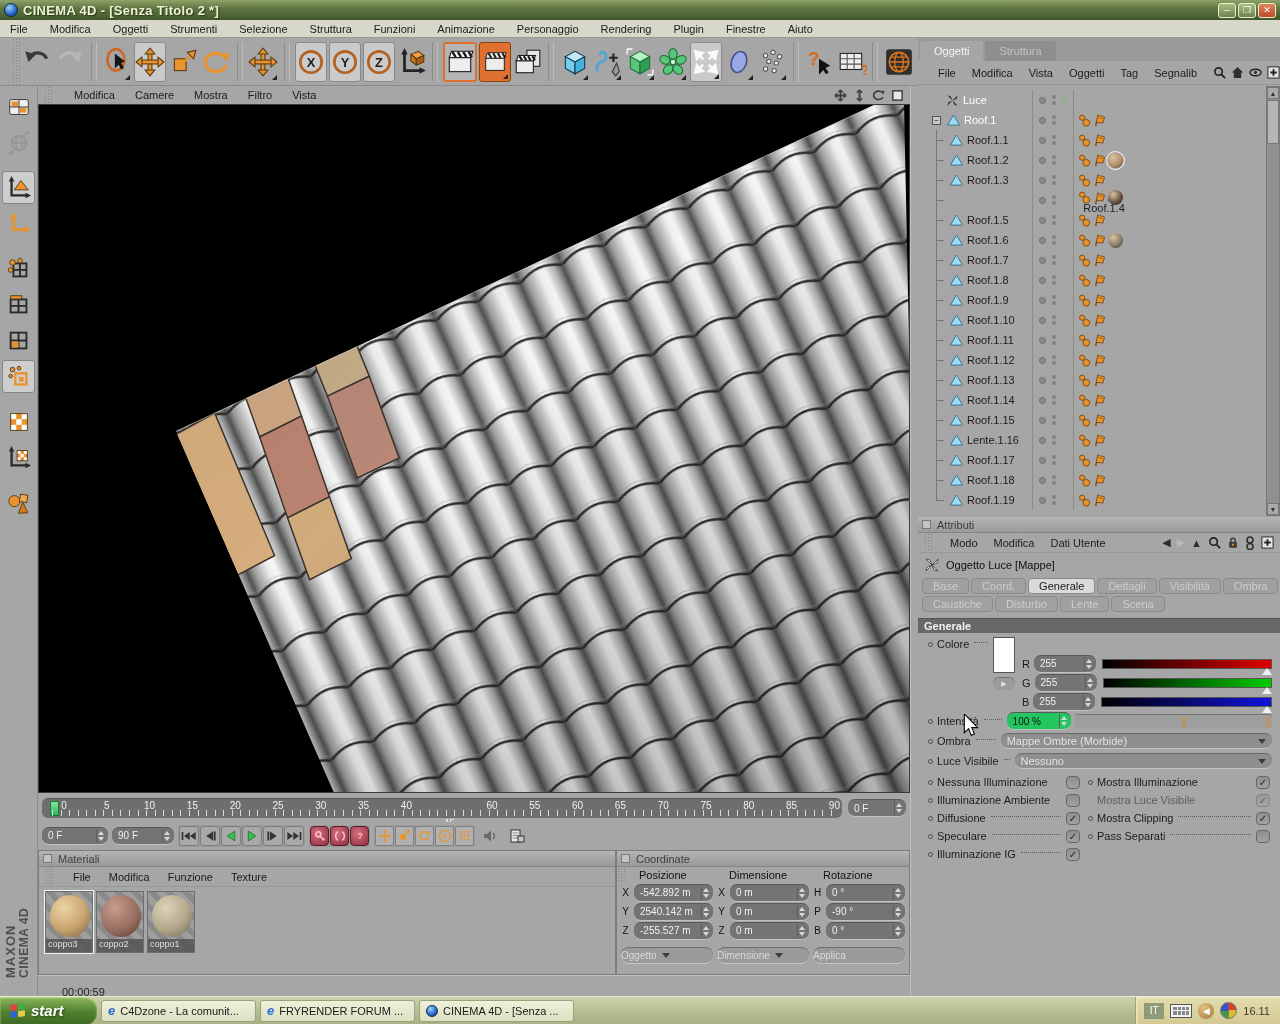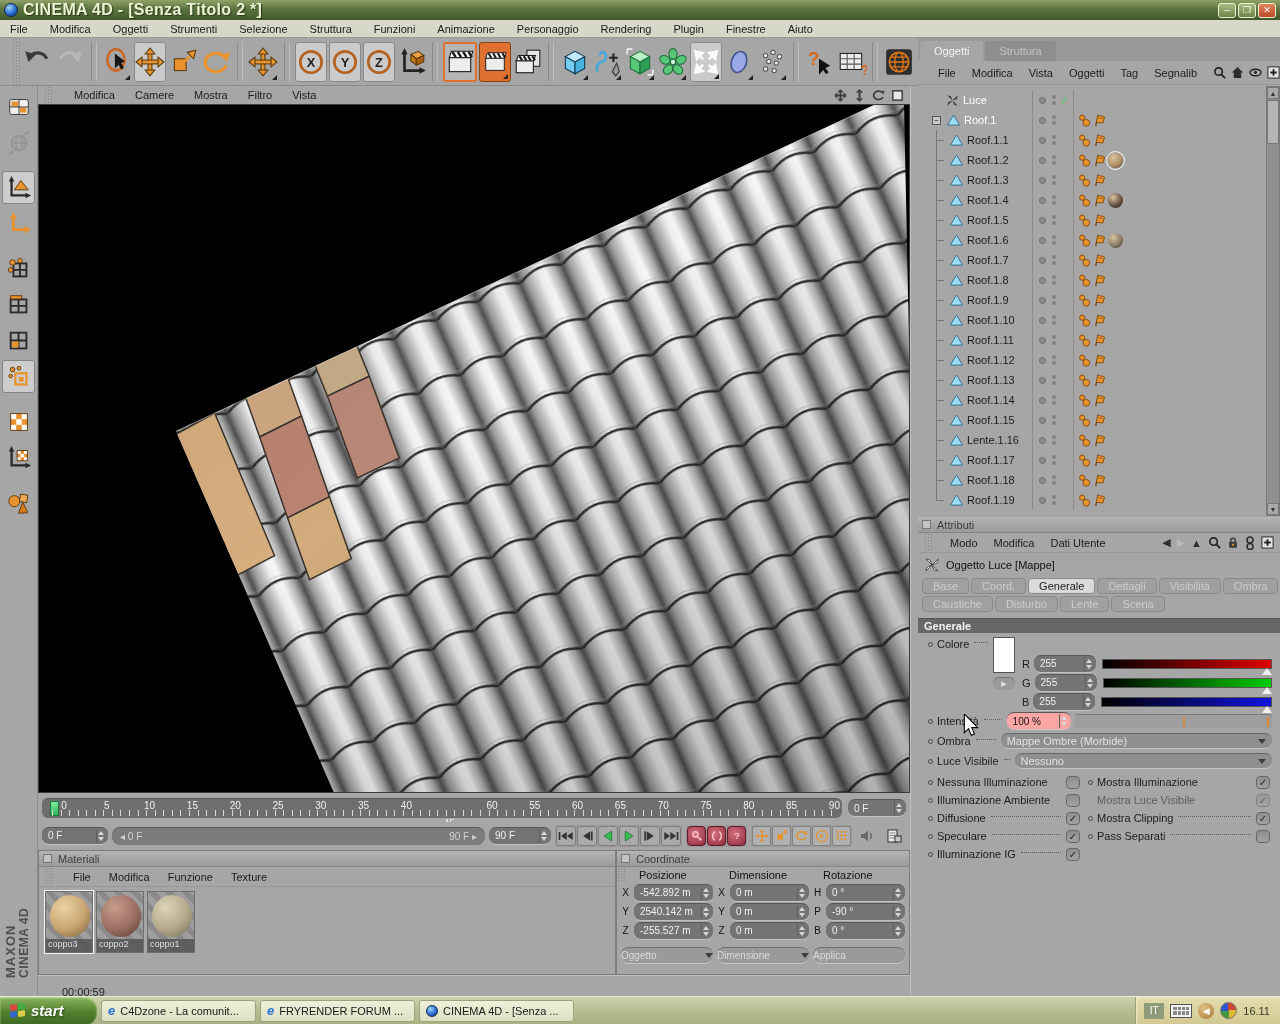--- a/index.html
+++ b/index.html
@@ -8,21 +8,21 @@
     --accent:#e8932e; --ink:#1c1c1c;
   }
   *{margin:0;padding:0;box-sizing:border-box;font-family:"Liberation Sans","DejaVu Sans",sans-serif;}
   html,body{width:1280px;height:1024px;overflow:hidden;background:#000;}
   #screen{position:relative;width:1280px;height:1024px;background:var(--grey);font-size:11px;color:var(--ink);}
   .abs{position:absolute;}
   svg{display:block;}
 
   
   #titlebar{left:0;top:0;width:1280px;height:20px;background:linear-gradient(#8ea268,#5d7440 45%,#41582c);display:flex;align-items:center;padding:0 4px;gap:5px;}
-  #titlebar .title{color:#eef2d4;font-weight:bold;font-size:16px;text-shadow:1px 1px 1px #2a3a1a;letter-spacing:.3px;}
+  #titlebar .title{color:#eef2d4;font-weight:bold;font-size:13px;text-shadow:1px 1px 1px #2a3a1a;letter-spacing:.3px;}
   .c4d-logo{width:14px;height:14px;border-radius:50%;background:radial-gradient(circle at 35% 30%,#9fd4f2,#2a6fd4 55%,#0a2a6a);border:1px solid #12264e;}
   .winbtns{margin-left:auto;display:flex;gap:2px;}
   .winbtn{width:18px;height:15px;border-radius:3px;border:1px solid #e8f0d0;display:flex;align-items:center;justify-content:center;color:#fff;font-size:9px;font-weight:bold;background:linear-gradient(#a8bc82,#6d8448);}
   .winbtn.close{background:linear-gradient(#e0835e,#c04a28);}
 
   
   #menubar{left:0;top:20px;width:1280px;height:18px;background:#d8d8ca;border-bottom:1px solid #9a9a8c;display:flex;align-items:center;gap:22px;padding:0 10px;color:#1a1a1a;}
 
   
   #toolbar{left:0;top:38px;width:918px;height:48px;background:var(--grey);border-bottom:1px solid #8a8a8a;display:flex;align-items:center;gap:2px;padding:0 4px 0 12px;}
@@ -50,21 +50,21 @@
   #canvas{left:38px;top:104px;width:872px;height:689px;background:#000;border:1px solid #3a3a3a;}
 
   
   #rulerrow{left:38px;top:795px;width:872px;height:26px;background:var(--grey);display:flex;align-items:center;padding:2px 4px;}
   #ruler{position:relative;height:20px;flex:1;background:#6e6e6e;border-radius:6px;border-top:1px solid #555;}
   #ruler::after{content:"";position:absolute;left:10px;right:10px;bottom:2px;height:6px;background:repeating-linear-gradient(90deg,rgba(235,235,235,.85) 0 1px,transparent 1px 8.56px);}
   .tick{position:absolute;top:1px;transform:translateX(-50%);color:#f0f0f0;font-size:10px;}
   #marker0{position:absolute;left:8px;top:2px;width:9px;height:15px;background:linear-gradient(#7ce6a0,#2eb858);border:1px solid #1a7a3a;}
   .pill{background:var(--field);border-radius:7px;border-top:1px solid #585858;border-bottom:1px solid #c2c2c2;color:var(--field-t);font-size:10px;display:flex;align-items:center;padding:0 3px 0 6px;height:18px;}
   .pill .val{flex:1;white-space:nowrap;}
-  .pill.lit{background:#fca5a5;color:#111;}
+  .pill.lit{background:#22c55e;color:#111;}
   .spin{width:9px;height:14px;border-left:1px solid #5e5e5e;display:flex;flex-direction:column;align-items:center;justify-content:center;gap:2px;margin-left:3px;}
   .spin i{width:0;height:0;border-left:3px solid transparent;border-right:3px solid transparent;}
   .spin .u{border-bottom:4px solid #d8d8d8;}
   .spin .d{border-top:4px solid #d8d8d8;}
 
   
   #transport{left:38px;top:822px;width:872px;height:27px;background:var(--grey);display:flex;align-items:center;gap:4px;padding:0 4px;}
   #range{flex:1;max-width:382px;height:18px;background:#7c7c7c;border-radius:8px;border-top:1px solid #5a5a5a;display:flex;align-items:center;justify-content:space-between;padding:0 8px;color:#d2d2d2;font-size:10px;}
   .navgrp{display:flex;gap:1px;background:#9a9a9a;border-radius:3px;padding:1px;}
   .navbtn{width:20px;height:20px;background:#a9a9a9;border:1px solid #7e7e7e;border-radius:3px;display:flex;align-items:center;justify-content:center;}
@@ -79,21 +79,21 @@
   #materials{left:38px;top:850px;width:578px;height:125px;}
   #matrow{display:flex;gap:3px;padding:4px 6px;}
   .mat{width:48px;height:62px;position:relative;background:repeating-linear-gradient(45deg,#9e9e9e 0 6px,#8a8a8a 6px 12px);border:1px solid #6e6e6e;}
   .mat.sel{outline:1px solid #f4f4f4;}
   .mat .sph{position:absolute;left:4px;top:3px;width:40px;height:42px;border-radius:50%;}
   .mat .lbl{position:absolute;left:0;right:0;bottom:0;height:13px;background:rgba(84,84,84,.85);color:#e0e0e0;font-size:9px;padding-left:2px;}
   #coords{left:616px;top:850px;width:294px;height:125px;}
   .chead{display:flex;height:16px;align-items:center;font-size:11px;color:#111;}
   .crow{display:flex;align-items:center;height:19px;gap:4px;padding:0 4px;}
   .axlbl{width:9px;text-align:center;color:#111;font-size:10px;}
-  .cbtn{height:17px;background:#9a9a9a;border-radius:8px;border-top:1px solid #6e6e6e;border-bottom:1px solid #c6c6c6;color:#dcdcdc;font-size:10px;display:flex;align-items:center;justify-content:space-between;gap:5px;}
+  .cbtn{height:17px;background:#9a9a9a;border-radius:8px;border-top:1px solid #6e6e6e;border-bottom:1px solid #c6c6c6;color:#dcdcdc;font-size:10px;display:flex;align-items:center;justify-content:flex-start;gap:5px;}
   #statusbar{left:38px;top:975px;width:872px;height:21px;background:var(--grey);border-top:1px solid #c2c2c2;display:flex;align-items:center;gap:8px;padding:16px 6px;color:#222;}
 
   
   #divider{left:910px;top:86px;width:8px;height:910px;background:var(--grey);border-left:1px solid #c0c0c0;}
   #omtop{left:918px;top:38px;width:362px;height:48px;background:var(--grey);}
   #omtabs{height:23px;background:#9a9a9a;display:flex;align-items:flex-end;gap:2px;padding:2px 2px 0 2px;}
   .omtab{height:20px;padding:0 14px;border-radius:4px 4px 0 0;display:flex;align-items:center;font-size:11px;}
   .omtab.on{background:var(--grey);color:#f4f4f4;}
   .omtab.off{background:#8e8e8e;color:#c2c2c2;}
   #ommenu{height:24px;display:flex;align-items:center;gap:16px;padding:0 4px;border-bottom:1px solid #979797;}
@@ -632,24 +632,20 @@
   </div>
 
   <div id="transport" class="abs">
     <div class="pill" style="width:66px;">
       <span class="val">0 F</span>
         <span class="spin">
           <i class="u"></i>
           <i class="d"></i>
         </span>
     </div>
-    <div id="range">
-      <span>◂ <span>0 F</span></span>
-      <span><span>90 F</span> ▸</span>
-    </div>
     <div class="pill" style="width:62px;">
       <span class="val">90 F</span>
         <span class="spin">
           <i class="u"></i>
           <i class="d"></i>
         </span>
     </div>
     <div class="navgrp" id="navgrp">
         <div class="navbtn">
           <svg width="16" height="12" viewBox="0 0 24 16">
@@ -803,21 +799,21 @@
     </div>
     <div id="coordbody">
         <div class="chead">
           <div class="grip"></div>
           <span style="width: 88px; padding-left: 12px; font-weight: normal;">Posizione</span>
           <span style="width: 94px; padding-left: 14px; font-weight: normal;">Dimensione</span>
           <span style="width: 94px; padding-left: 14px; font-weight: normal;">Rotazione</span>
         </div>
         <div class="crow">
           <span class="axlbl">X</span>
-          <div class="pill" style="flex: 1 1 0%; border-radius: 6px;">
+          <div class="pill" style="flex: 1 1 0%;">
             <span class="val">-542.892 m</span>
             <span class="spin">
               <i class="u"></i>
               <i class="d"></i>
             </span>
           </div>
           <span class="axlbl">X</span>
           <div class="pill" style="flex: 1 1 0%;">
             <span class="val">0 m</span>
             <span class="spin">
@@ -1098,21 +1094,21 @@
               </svg>
             </span>
             <span>
               <svg width="13" height="14" viewBox="0 0 14 15">
                 <path d="M3 14 L5 2 C8 4 10 2.5 12.5 4.5 L10.5 11 C8 9.5 6 11 3.5 10 Z" fill="#e8932e" stroke="#7a4a10"></path>
                 <path d="M5.5 4.5 C7.5 6 9 5 11 6.2" fill="none" stroke="#a86010"></path>
               </svg>
             </span>
           </div>
         </div>
-        <div class="trow" style="top: 104px; position: absolute; left: 0px; right: 0px;">
+        <div class="trow" style="top: 104px; position: absolute; left: 0px; right: 0px; flex-direction: column;">
           <div class="tline" style="left: 8px; top: 0px; width: 1px; height: 20px;"></div>
           <div class="tline" style="left: 8px; top: 10px; width: 8px; height: 1px;"></div>
           <span style="margin-left: 22px;">
             <svg width="13" height="12" viewBox="0 0 14 13">
               <polygon points="7,1 13.5,12 0.5,12" fill="#9adcf5" stroke="#3a6a8a"></polygon>
             </svg>
           </span>
           <span class="nm">Roof.1.4</span>
           <div class="dotcol">
             <div class="vdot"></div>

